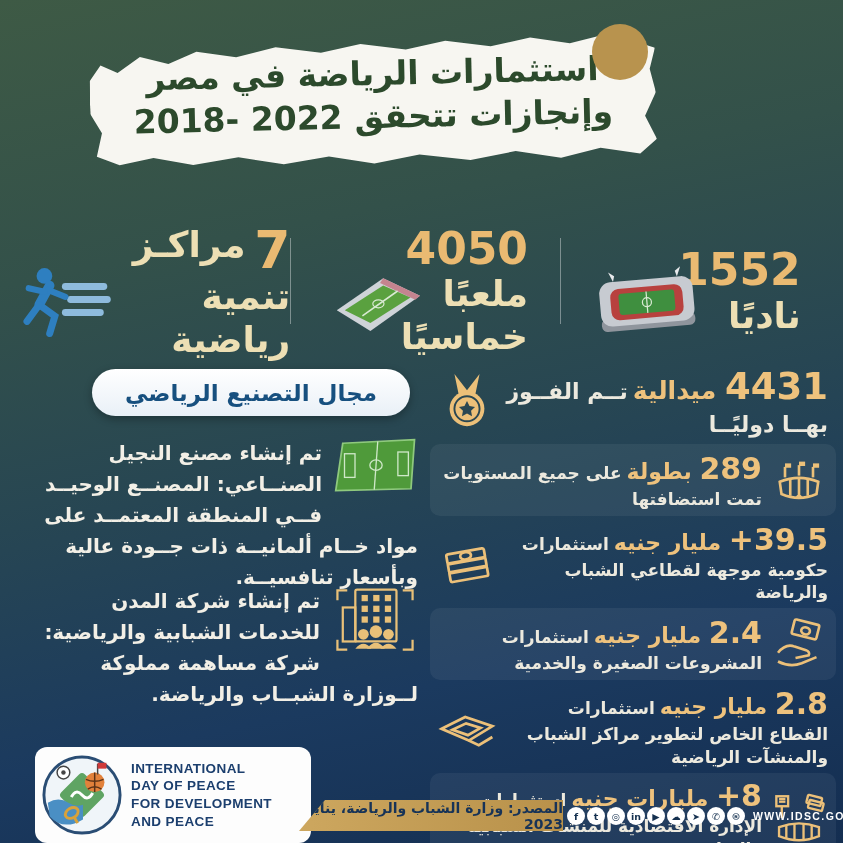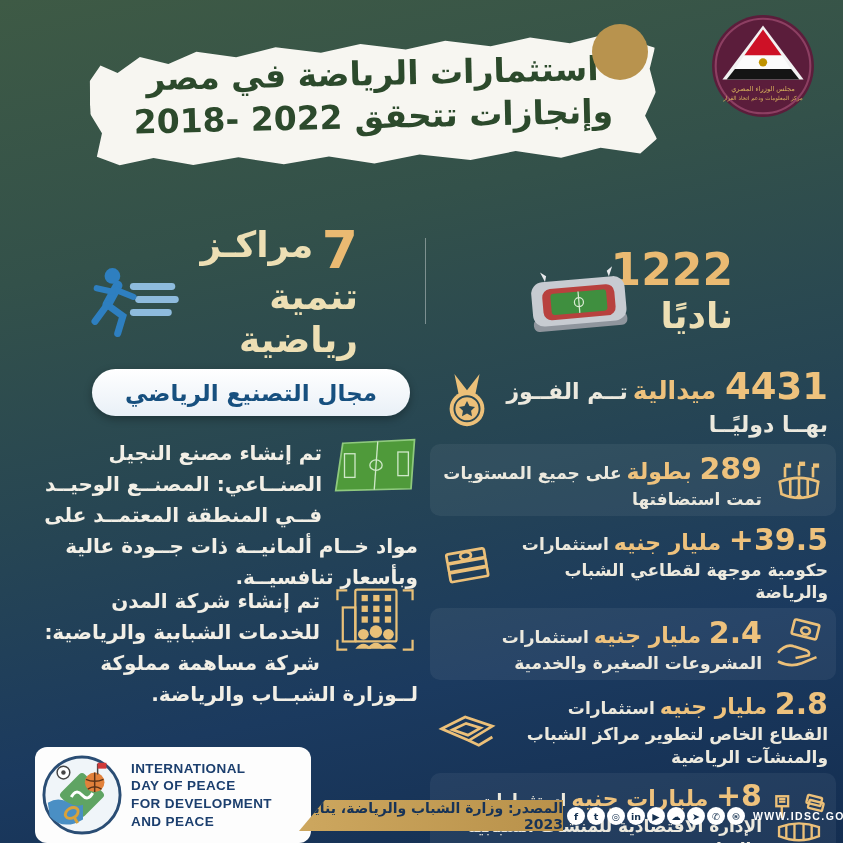--- a/index.html
+++ b/index.html
@@ -78,55 +78,57 @@
 
   <div class="paper">
     <h1><span dir="rtl">استثمارات الرياضة في مصر</span></h1>
     <div class="title-l2">
       <span class="ltr">2018- 2022</span>
       <span dir="rtl">وإنجازات تتحقق</span>
     </div>
   </div>
   <div class="gold-dot"></div>
 
-  <div class="cab-logo">
-    <svg viewBox="0 0 100 100" width="104" height="104">
-      <circle cx="50" cy="50" r="49" fill="#5b1d3b"></circle>
-      <circle cx="50" cy="50" r="45.5" fill="none" stroke="#8c3f62" stroke-width="2"></circle>
-      <polygon points="50,11 11,63 89,63" fill="#f2f2f2"></polygon>
-      <polygon points="50,15 32,40 68,40" fill="#ce1126"></polygon>
-      <polygon points="32,40 68,40 77,53 23,53" fill="#fbfbfb"></polygon>
-      <circle cx="50" cy="46.5" r="4" fill="#c09300"></circle>
-      <polygon points="23,53 77,53 85,63 15,63" fill="#141414"></polygon>
-      <text x="50" y="74" font-size="6.4" fill="#d8b25c" text-anchor="middle">مجلس الوزراء المصري</text>
-      <text x="50" y="83" font-size="5.4" fill="#d8b25c" text-anchor="middle">مركز المعلومات ودعم اتخاذ القرار</text>
-    </svg>
-  </div>
 
   <div class="stats-row">
 
     <div class="stat-group">
       <div class="stat-icon">
         <svg viewBox="0 0 130 90" width="108" height="74" style="transform:rotate(-5deg)">
           <path d="M26 16 L21 4 L28 9 Z" fill="#e8eaec"></path>
             <path d="M104 16 L109 4 L102 9 Z" fill="#e8eaec"></path>
           <rect x="8" y="60" width="114" height="16" rx="7" fill="#8f959d"></rect>
           <rect x="8" y="16" width="114" height="54" rx="14" fill="#c7cbd1"></rect>
           <rect x="21" y="25" width="88" height="38" rx="10" fill="#b8413e"></rect>
           <rect x="31" y="31" width="68" height="26" rx="4" fill="#3f8f3f"></rect>
           <line x1="65" y1="31" x2="65" y2="57" stroke="#d9ead3" stroke-width="1.5"></line>
           <circle cx="65" cy="44" r="5.5" fill="none" stroke="#d9ead3" stroke-width="1.5"></circle>
         </svg>
       </div>
       <div class="stat-text narrow" dir="rtl">
-        <span class="stat-num">1222</span>
+        <span class="stat-num">1552</span>
         <span class="stat-label">ناديًا</span>
       </div>
     </div>
 
+    <div class="stat-group">
+      <div class="stat-icon">
+        <svg viewBox="0 0 130 90" width="104" height="72">
+          <polygon points="16,54 74,14 120,36 58,80" fill="#cfd3d8"></polygon>
+          <polygon points="74,14 120,36 114,41 70,20" fill="#c4848f"></polygon>
+          <polygon points="26,54 74,23 108,38 58,70" fill="#5aa13f"></polygon>
+          <line x1="48" y1="61" x2="92" y2="30" stroke="#d9ead3" stroke-width="2"></line>
+          <ellipse cx="68" cy="46" rx="7" ry="5" fill="none" stroke="#d9ead3" stroke-width="1.5"></ellipse>
+        </svg>
+      </div>
+      <div class="stat-text narrow" dir="rtl">
+        <span class="stat-num">4050</span>
+        <span class="stat-label">ملعبًا خماسيًا</span>
+      </div>
+    </div>
 
 
     <div class="stat-group">
       <div class="stat-icon">
         <svg viewBox="0 0 110 90" width="96" height="80">
           <g stroke="#8ebbdd" stroke-width="8" stroke-linecap="round">
             <line x1="52" y1="26" x2="96" y2="26"></line>
             <line x1="58" y1="41" x2="100" y2="41"></line>
             <line x1="52" y1="56" x2="92" y2="56"></line>
           </g>

